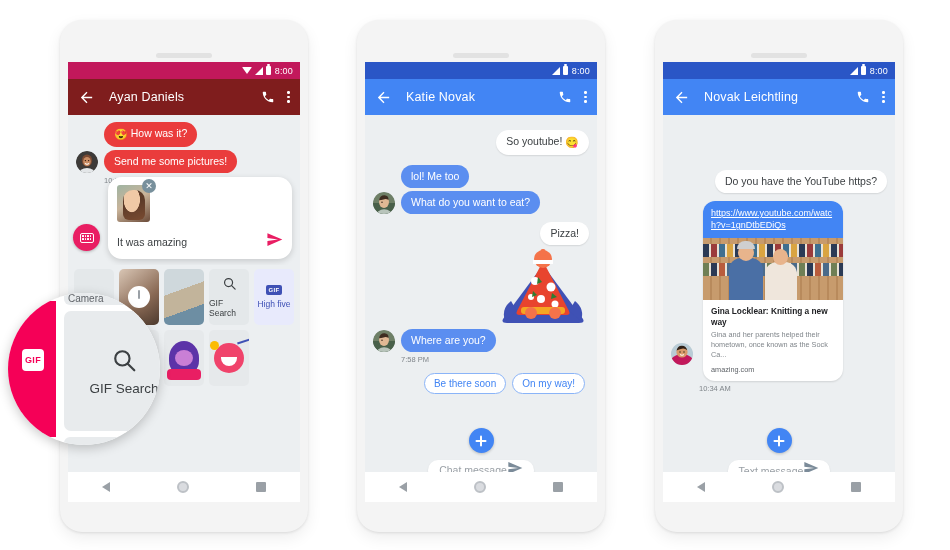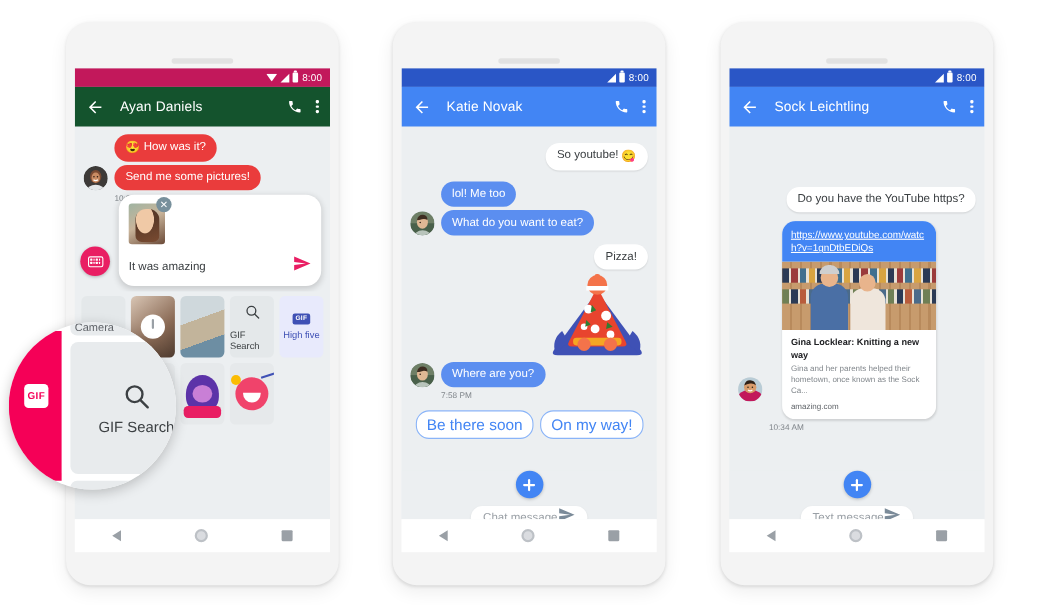--- a/index.html
+++ b/index.html
@@ -57,21 +57,21 @@
               position: relative; }
   .ic-bat::before { content:''; position:absolute; top:-2px; left:1px;
               width:3px; height:2px; background:#fff; border-radius:1px; }
   .sb-time  { font-size: 9px; }
 
   
   .appbar {
     height: 36px; display: flex; align-items: center;
     padding: 0 10px; gap: 0;
   }
-  .ab-red  { background: #14532d; }
+  .ab-red  { background: #7f1d1d; }
   .ab-blue { background: #4285f4; }
   .ab-back { width: 17px; height: 17px; flex: none; }
   .ab-title {
     flex: 1; color: #fff; font-size: 12.5px; margin-left: 14px;
     letter-spacing: .15px; white-space: nowrap; overflow: hidden;
   }
   .ab-call { width: 14px; height: 14px; flex: none; margin-right: 12px; }
   .ab-more { width: 3px; flex: none; display: flex; flex-direction: column;
              gap: 2px; align-items: center; }
   .ab-more i { display:block; width: 2.6px; height: 2.6px; border-radius: 50%;
@@ -267,21 +267,21 @@
   .p-woman { position:absolute; left:62px; bottom:0; width:32px; height:38px;
     background:#efe6dc; border-radius:12px 12px 0 0; }
   .p-woman::before{content:'';position:absolute;left:8px;top:-13px;width:15px;height:16px;
     border-radius:50%;background:#e8b48c;}
   .p-woman::after{content:'';position:absolute;left:4px;top:-16px;width:23px;height:20px;
     border-radius:10px 10px 6px 6px;background:#6b4a33;z-index:-1;}
 
   
   .chips { display:flex; gap:6px; justify-content:flex-end; padding: 3px 4px 0 0; }
   .chip { border:1px solid #8ab4f8; color:#4285f4; background:#fff;
-    border-radius: 12px; padding: 4px 9px; font-size: 14px; }
+    border-radius: 12px; padding: 4px 9px; font-size: 10px; }
 
   
   .inputbar {
     position: absolute; left: 0; right: 0; bottom: 0; height: 44px;
     display: flex; align-items: center; padding: 0 8px; gap: 7px;
     background: #eceff1;
     flex-direction: column;
   }
   .plus-fab {
     width: 25px; height: 25px; border-radius: 50%; background:#4285f4;
@@ -630,42 +630,42 @@
         </span>
         <span class="sb-time">8:00</span>
       </div>
 
       <div class="appbar ab-blue">
         <span class="ab-back">
           <svg viewBox="0 0 24 24" width="17" height="17">
               <path d="M20 11H7.8l5.6-5.6L12 4l-8 8 8 8 1.4-1.4L7.8 13H20z" fill="#fff"></path>
             </svg>
         </span>
-        <span class="ab-title">Sock Leichtling</span>
+        <span class="ab-title">Novak Leichtling</span>
         <span class="ab-call">
           <svg viewBox="0 0 24 24" width="14" height="14">
               <path d="M6.6 10.8c1.4 2.8 3.8 5.1 6.6 6.6l2.2-2.2c.3-.3.7-.4 1-.2 1.1.4 2.3.6 3.6.6.6 0 1 .4 1 1V20c0 .6-.4 1-1 1-9.4 0-17-7.6-17-17 0-.6.4-1 1-1h3.5c.6 0 1 .4 1 1 0 1.2.2 2.4.6 3.6.1.3 0 .7-.2 1l-2.3 2.2z" fill="#fff"></path>
             </svg>
         </span>
         <span class="ab-more">
             <i></i>
             <i></i>
             <i></i>
           </span>
       </div>
 
       <div class="convo">
 
         <div class="row out" style="margin-top:48px;margin-bottom:8px;">
           <div class="bubble b-white">
             <span>Do you have the YouTube https?</span>
           </div>
         </div>
 
-        <div class="row in" style="margin-left:40px;">
+        <div class="row in" style="margin-left:32px;">
           <div class="ytcard">
             <div class="yt-link">https://www.youtube.com/watch?v=1gnDtbEDiQs</div>
             <div class="yt-thumb">
               <span class="yarn"></span>
               <span class="yt-people">
                 <span class="p-man"></span>
                 <span class="p-woman"></span>
               </span>
             </div>
             <div class="yt-meta">

